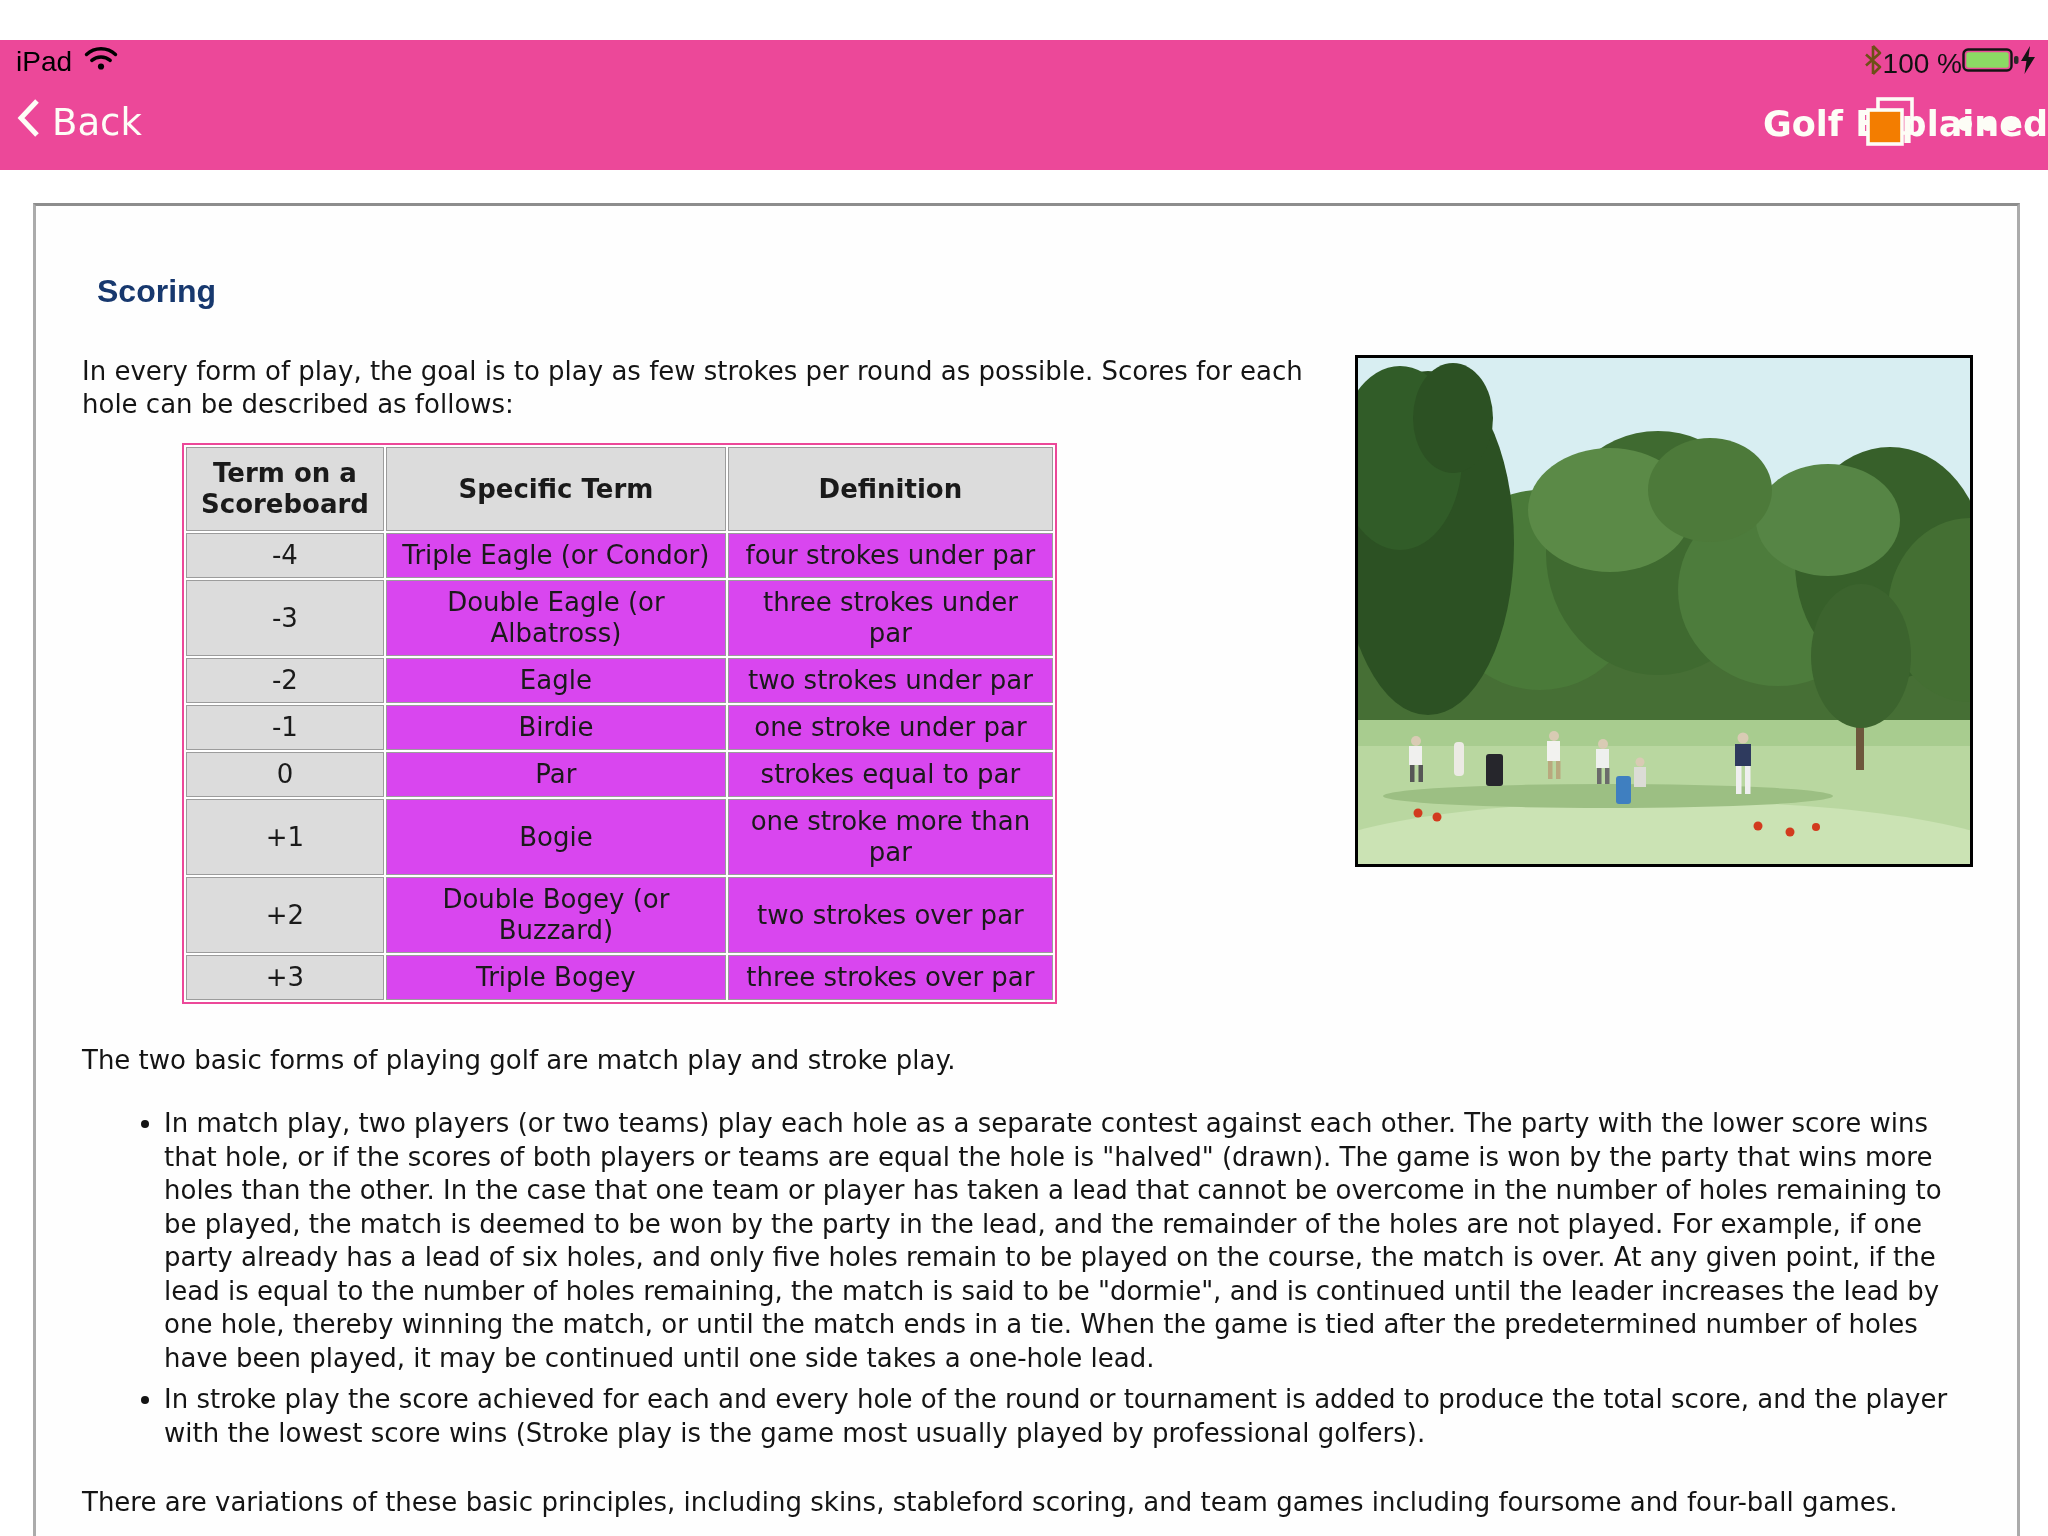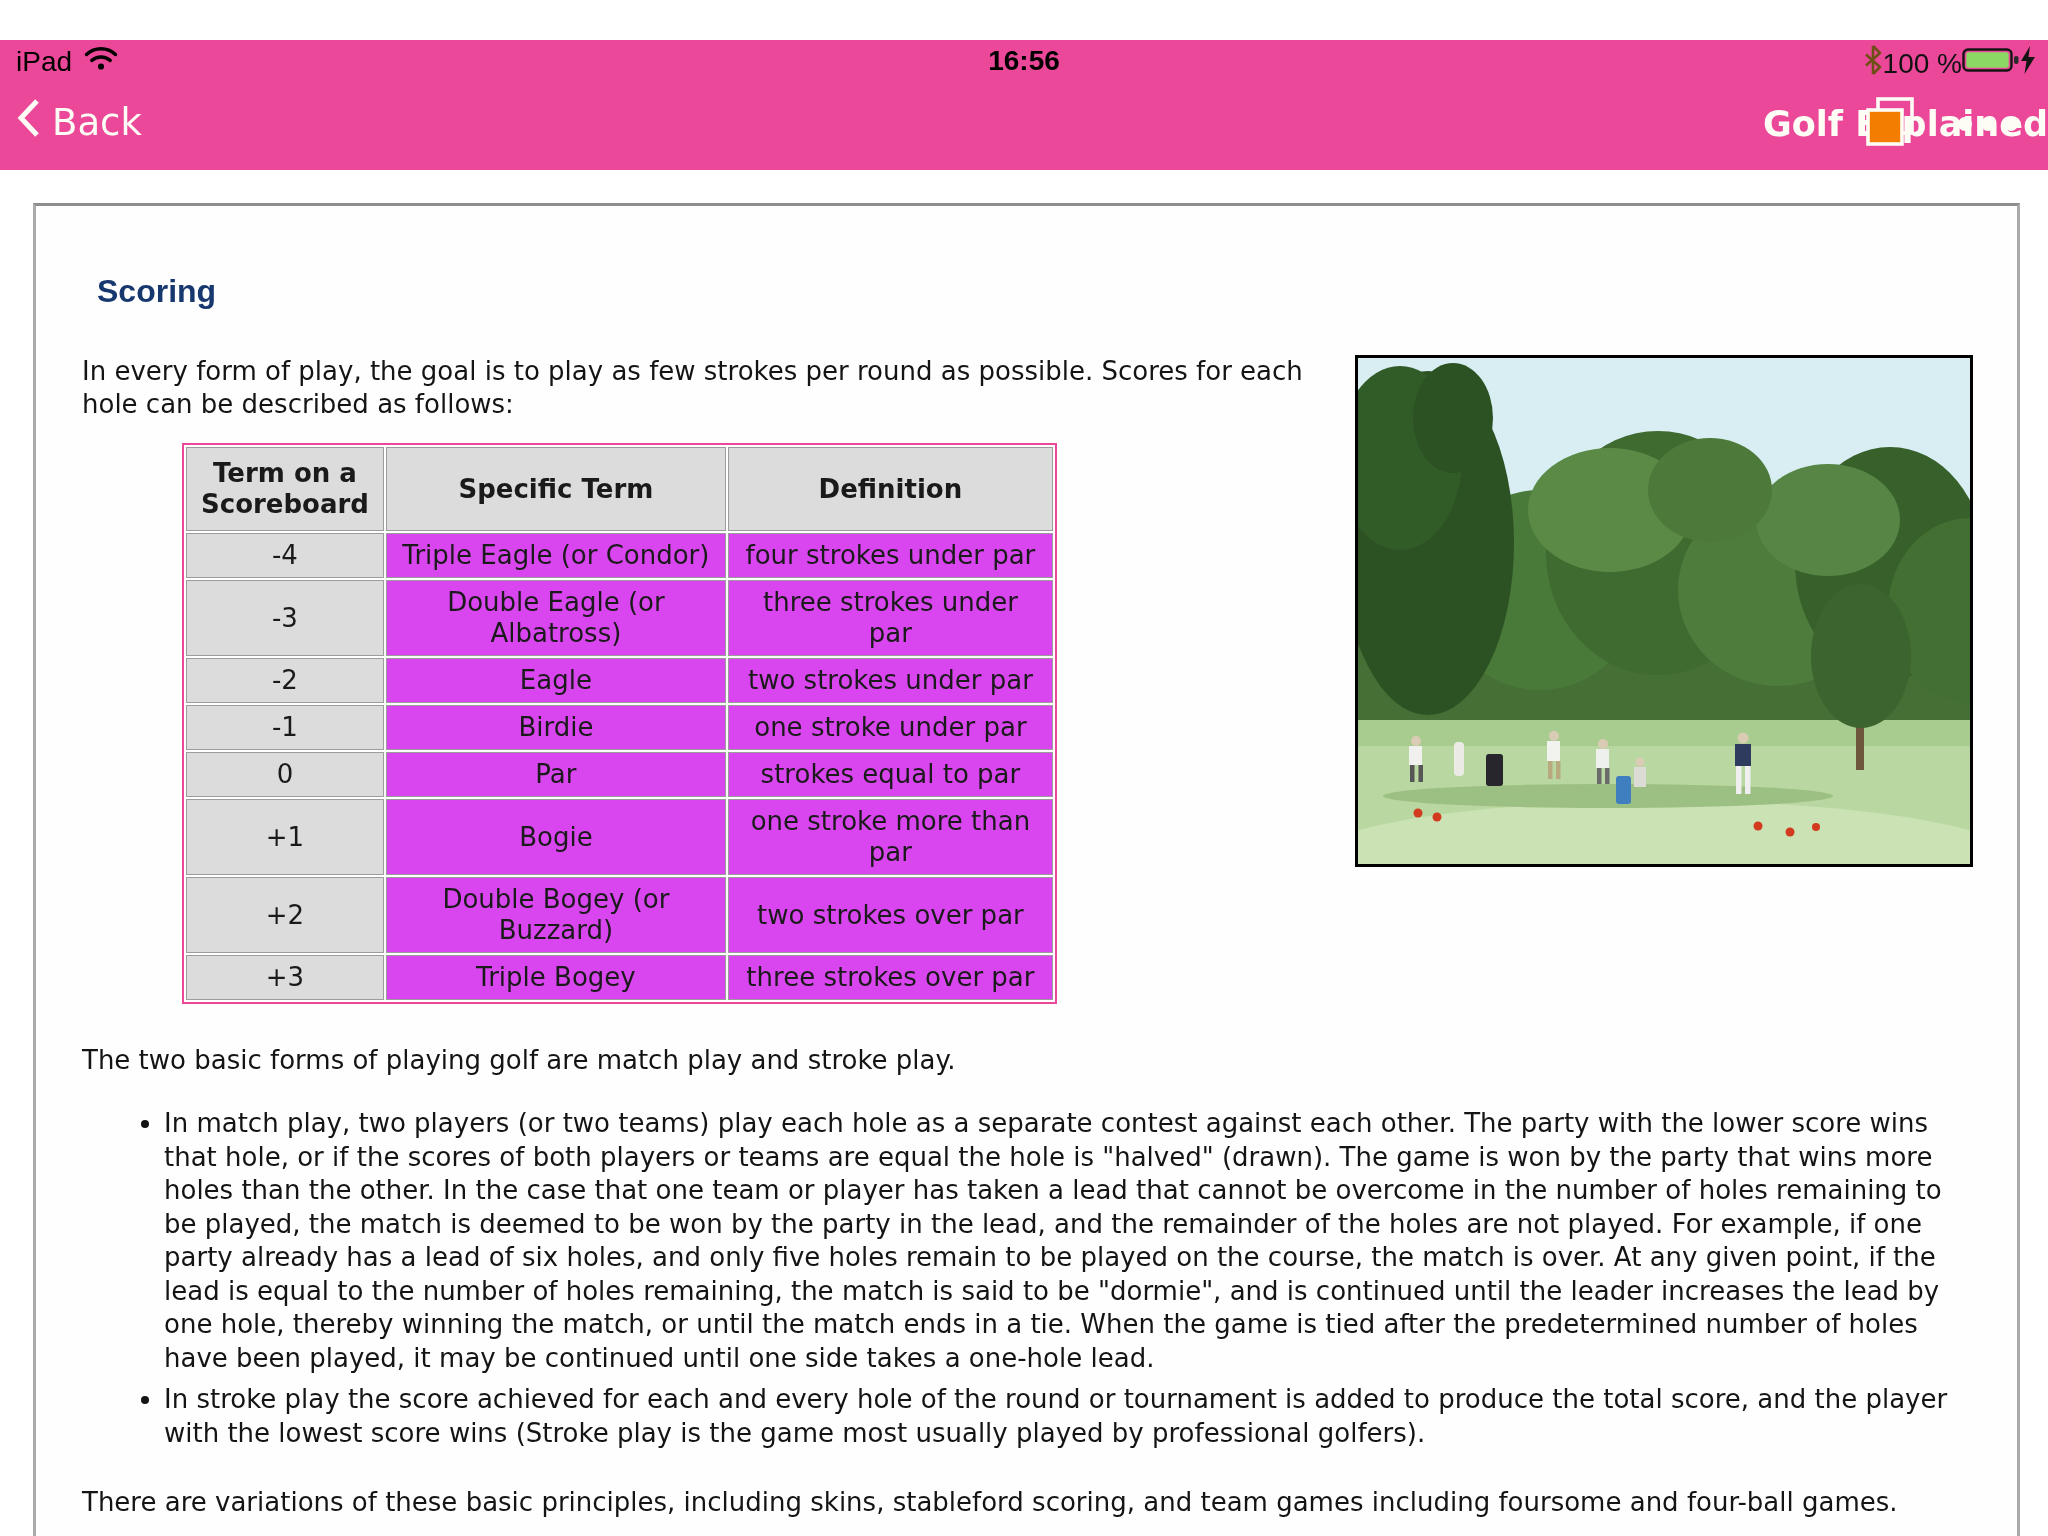--- a/index.html
+++ b/index.html
@@ -55,21 +55,20 @@
       <div class="status-left">
         <span>iPad</span>
         <span>
           <svg width="34" height="26" viewBox="0 0 34 26">
             <path d="M2.5 9.5 A21 21 0 0 1 31.5 9.5" fill="none" stroke="#000" stroke-width="3.4" stroke-linecap="round"></path>
             <path d="M7.8 15.4 A14 14 0 0 1 26.2 15.4" fill="none" stroke="#000" stroke-width="3.4" stroke-linecap="round"></path>
             <circle cx="17" cy="21.5" r="3.1" fill="#000"></circle>
           </svg>
         </span>
       </div>
-      <div class="status-time">16:56</div>
       <div class="status-right">
         <span>
           <svg width="20" height="32" viewBox="0 0 20 32">
             <path d="M10 2 L10 30 M10 2 L17 9 L3 21.5 M10 30 L17 23 L3 10.5" fill="none" stroke="#6e5017" stroke-width="2.6" stroke-linejoin="round"></path>
           </svg>
         </span>
         <span>100 %</span>
         <span>
           <svg width="58" height="26" viewBox="0 0 58 26">
             <rect x="1.5" y="2.5" width="48" height="21" rx="4.5" fill="none" stroke="#141414" stroke-width="2.4"></rect>

